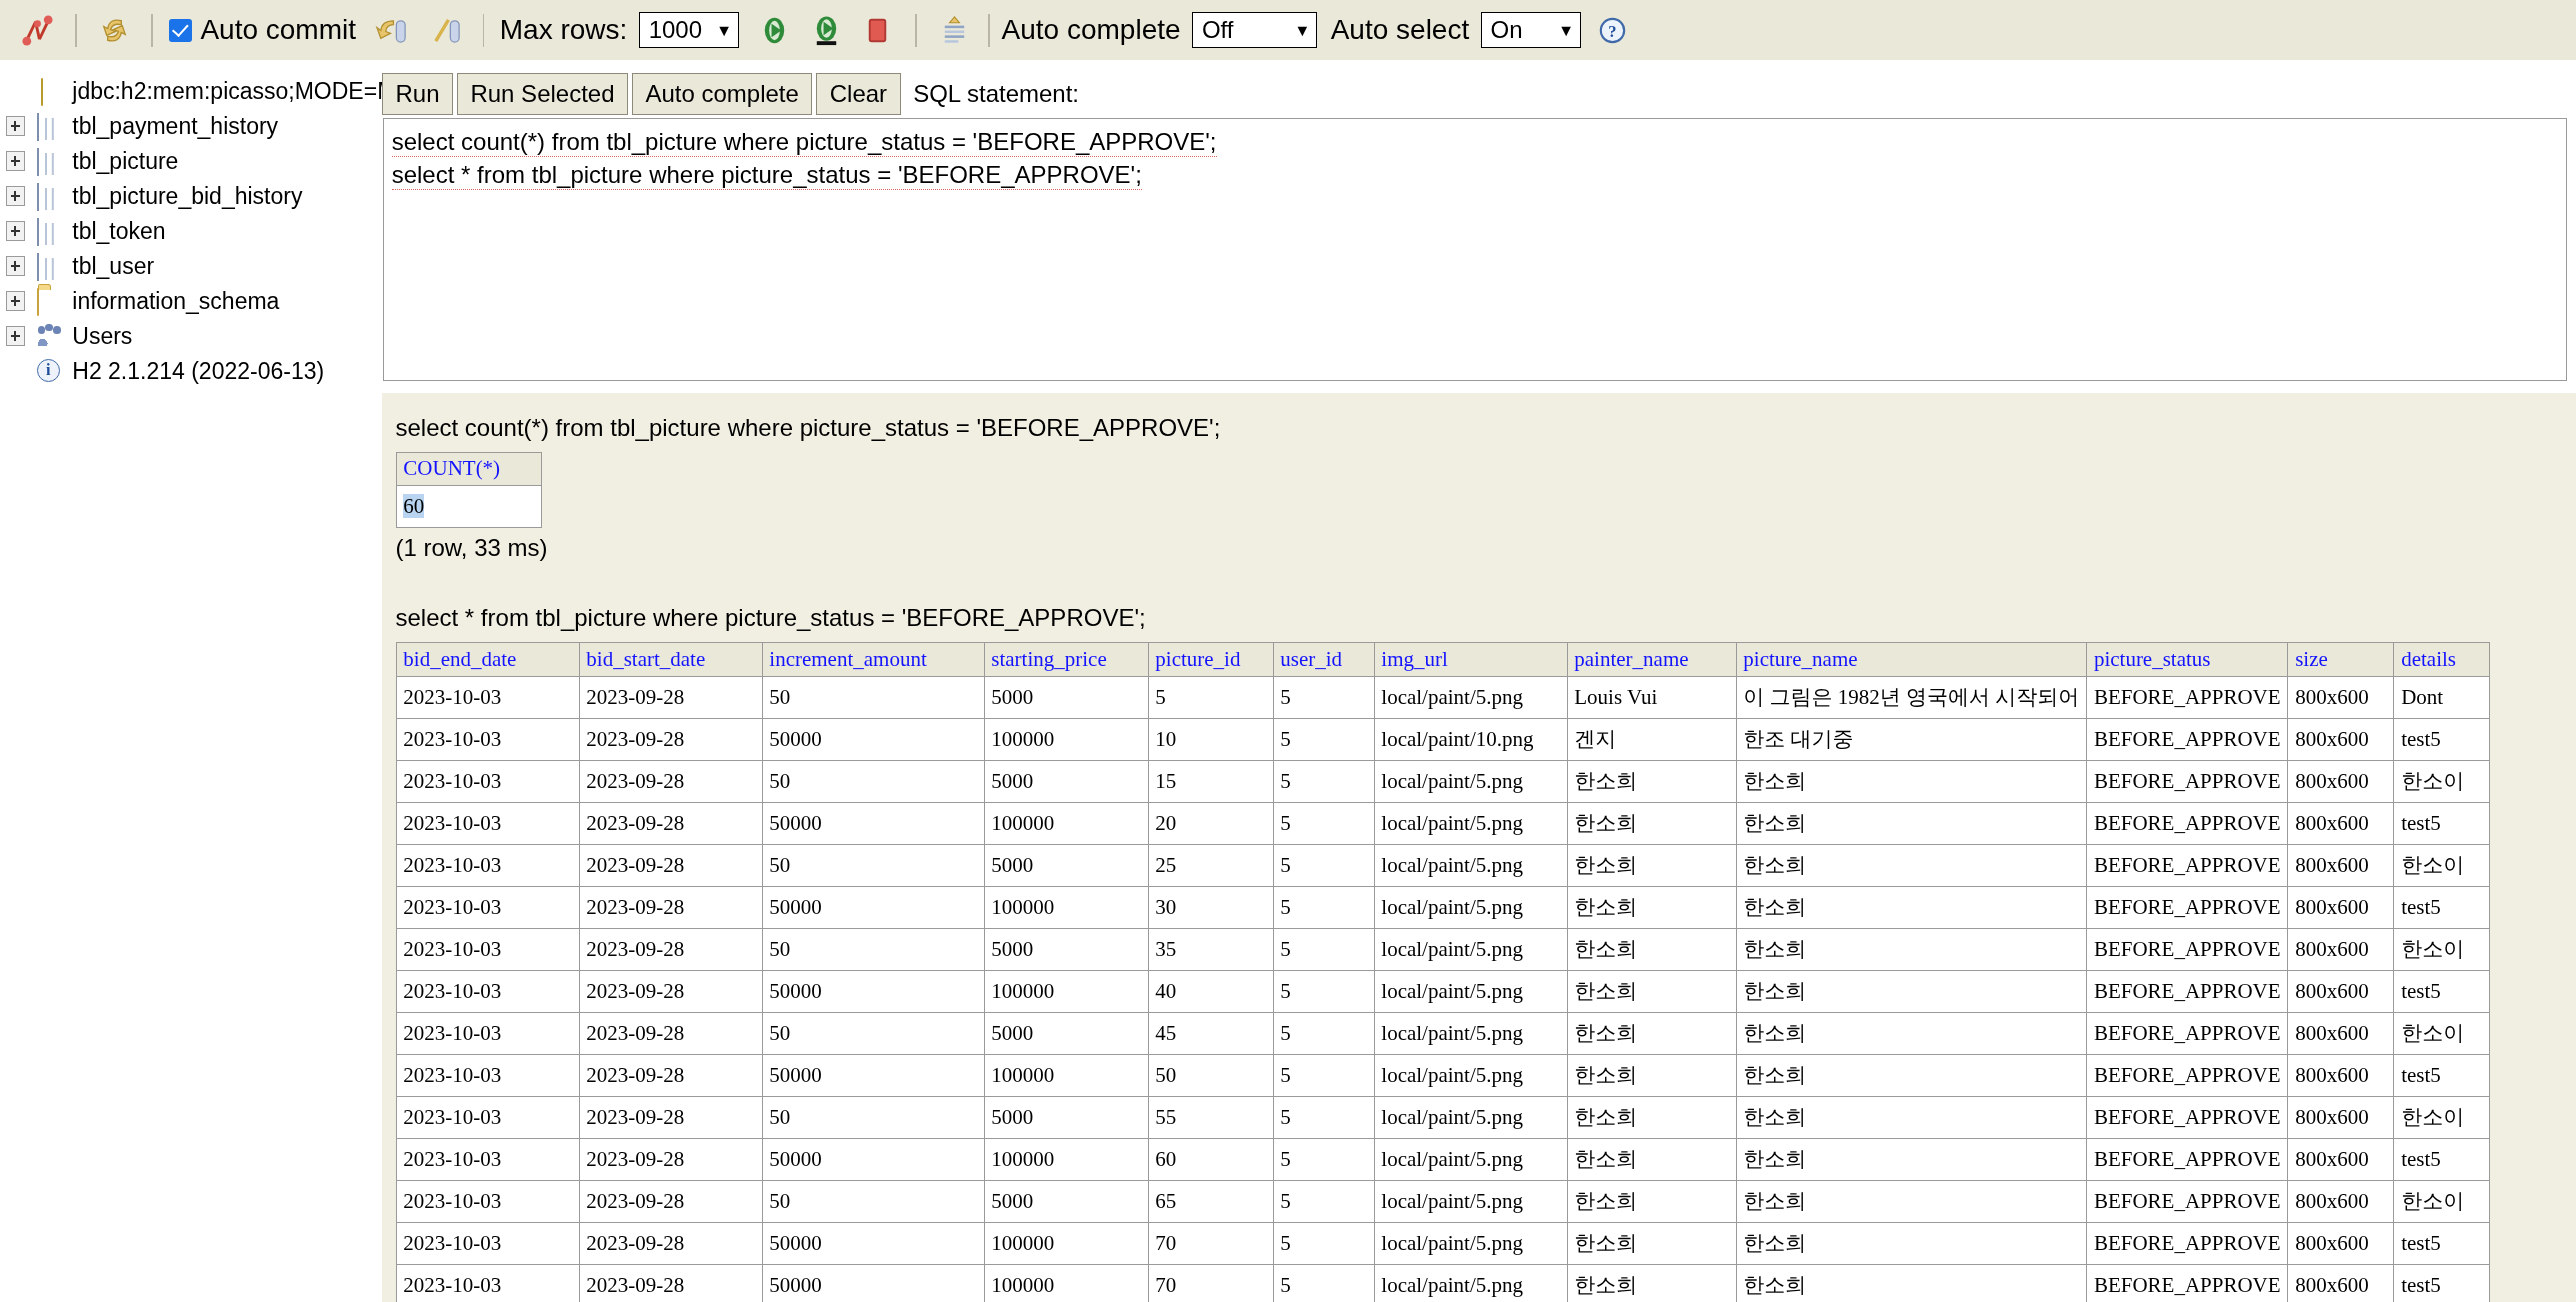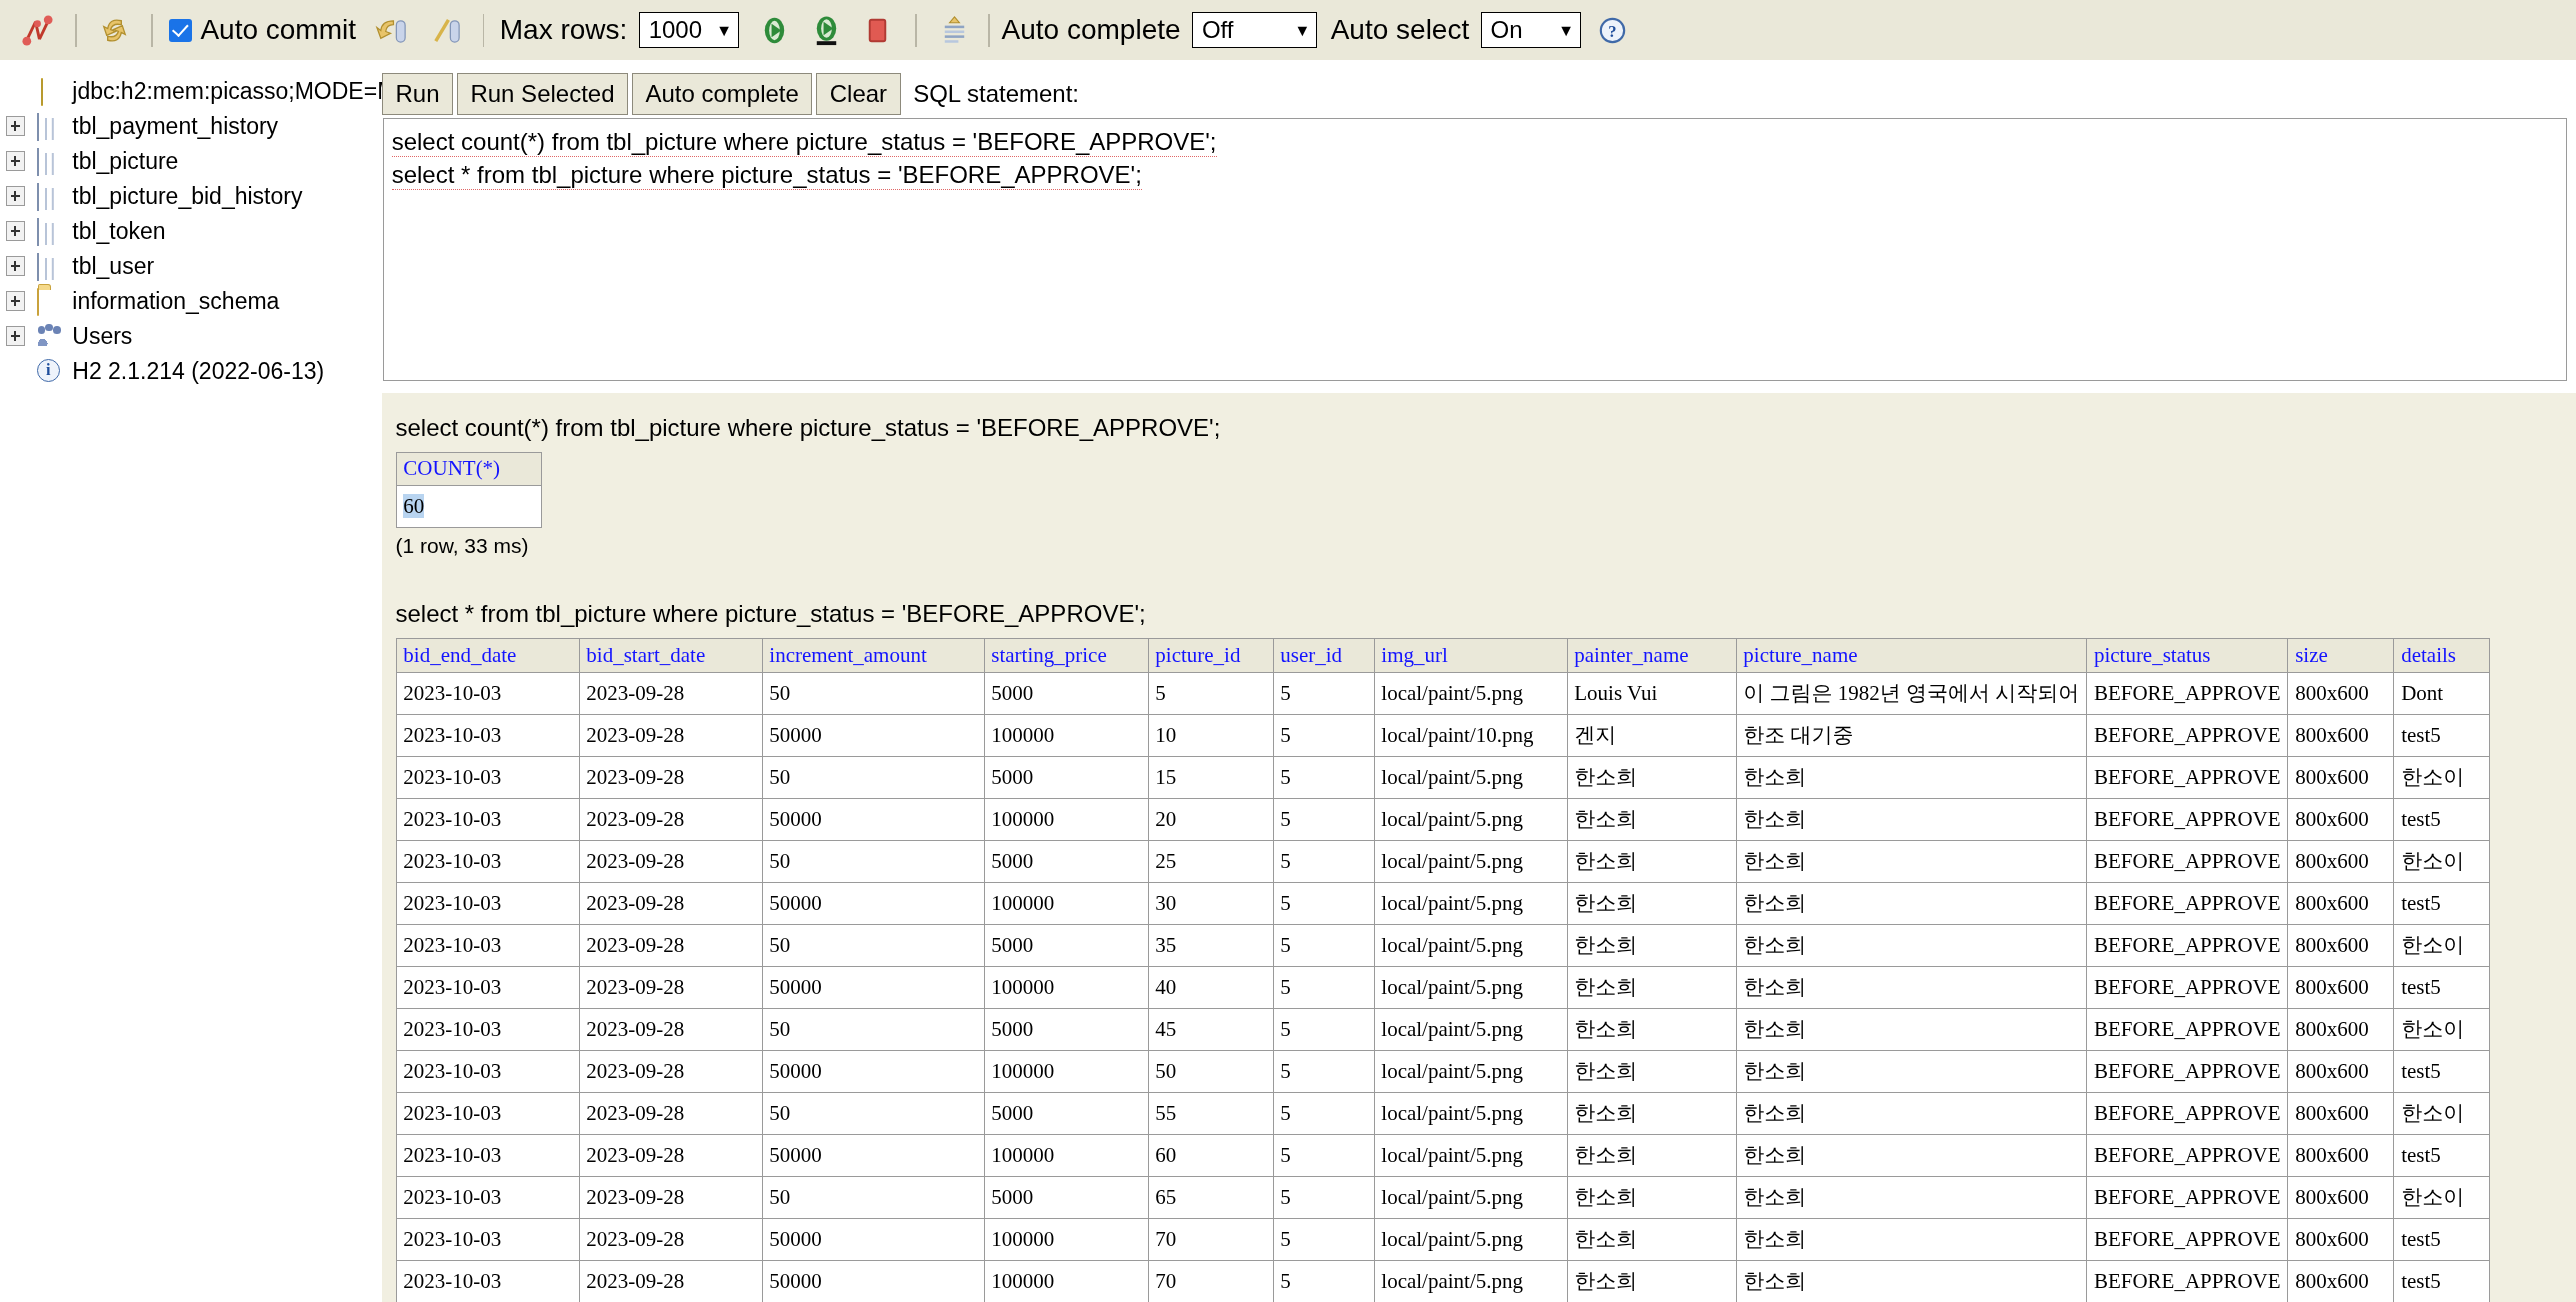--- a/index.html
+++ b/index.html
@@ -195,21 +195,21 @@
   }
   table.grid td {
     background: #ffffff;
     border: 1px solid #9a9a9a;
     padding: 3.9px 6.8px;
     color: #000;
     white-space: nowrap;
     height: 42px;
   }
   #countgrid td .sel { background: #b8d4f0; }
-  .rowinfo { font-size: 21px; margin-top: 5.8px; margin-bottom: 42px; }
+  .rowinfo { font-size: 24px; margin-top: 5.8px; margin-bottom: 42px; }
 
   #bigtable-wrap { overflow: hidden; width: 2180px; }
   table.grid.big td { max-width: 444px; overflow: hidden; text-overflow: clip; }
   .c-bid_end_date  { width: 183px; }
   .c-bid_start_date{ width: 183px; }
   .c-increment_amount { width: 222px; margin-top: 15px; }
   .c-starting_price { width: 164px; }
   .c-picture_id { width: 125px; }
   .c-user_id { width: 101px; }
   .c-img_url { width: 193px; }

